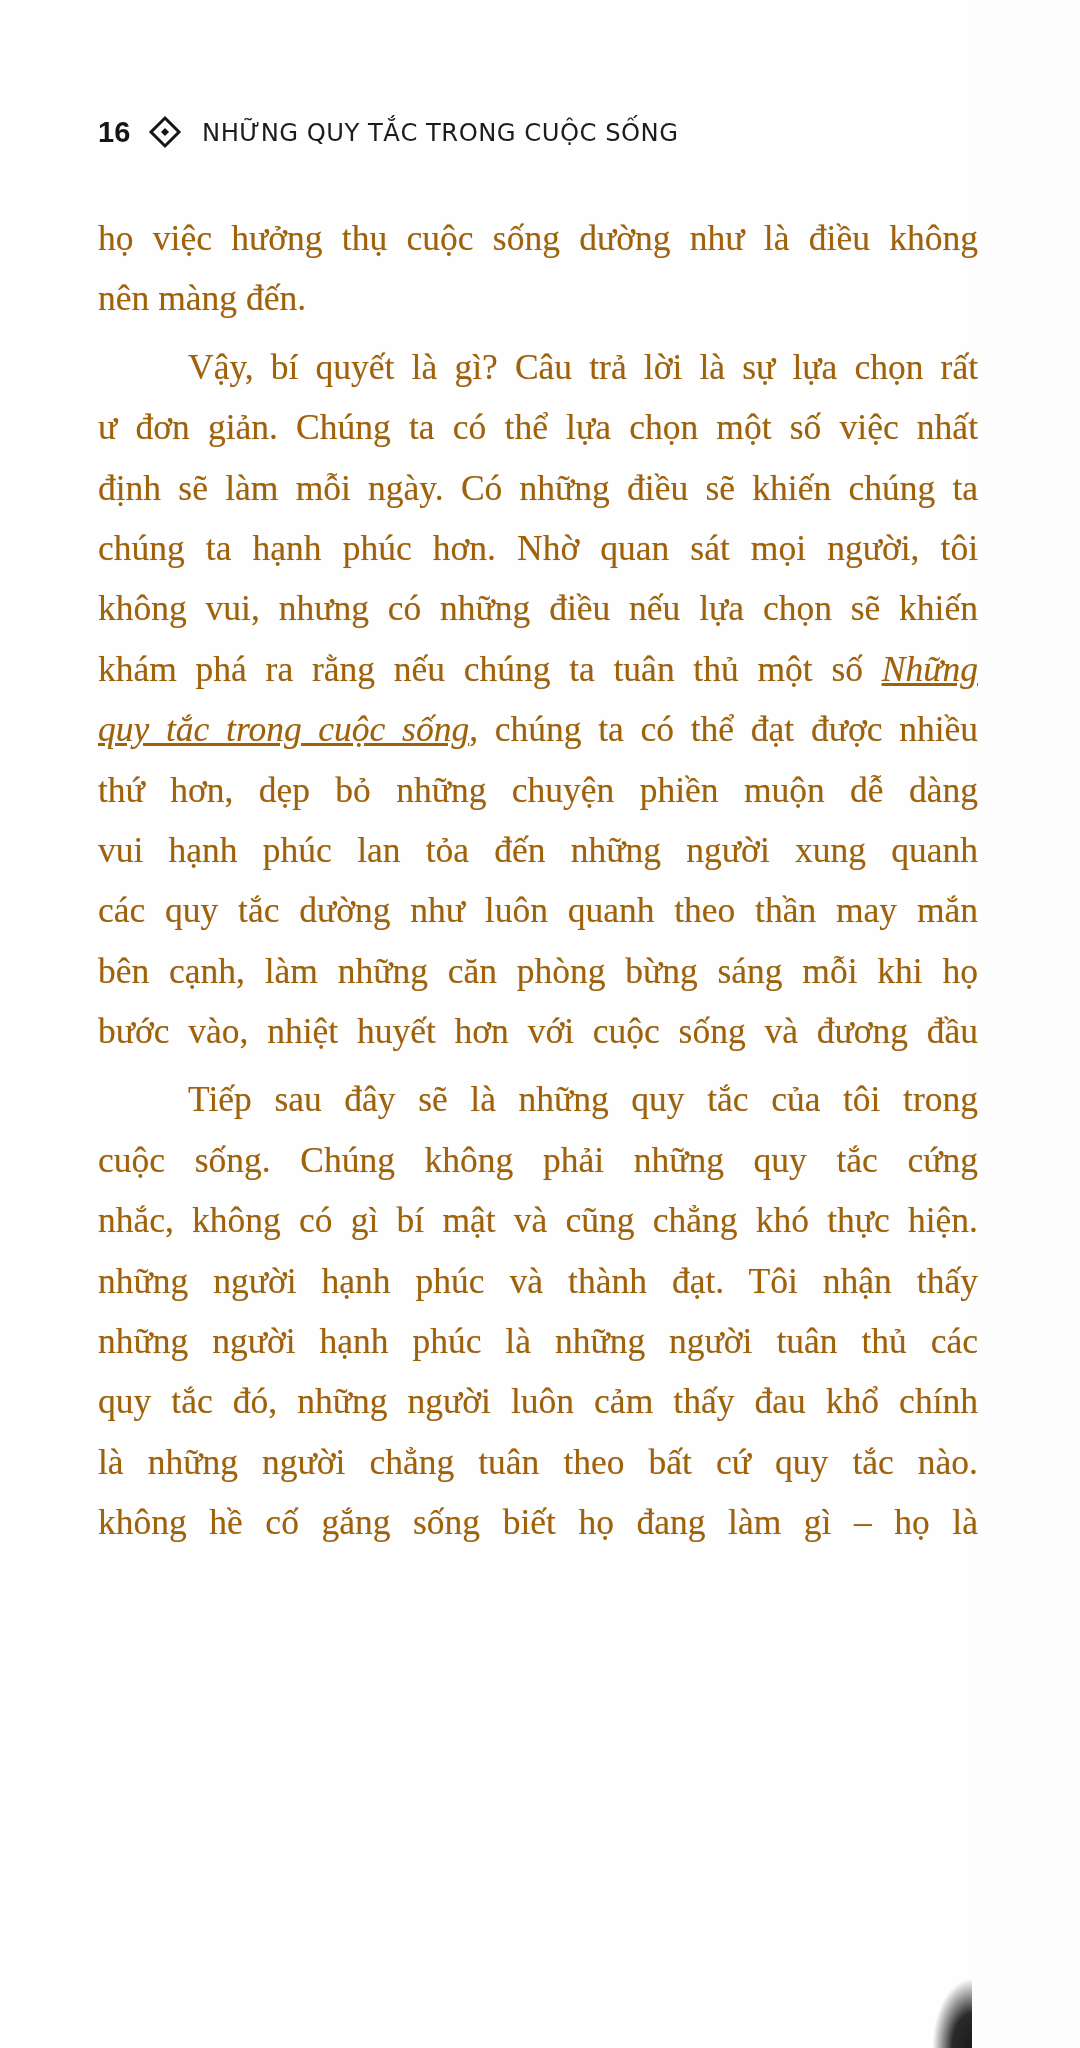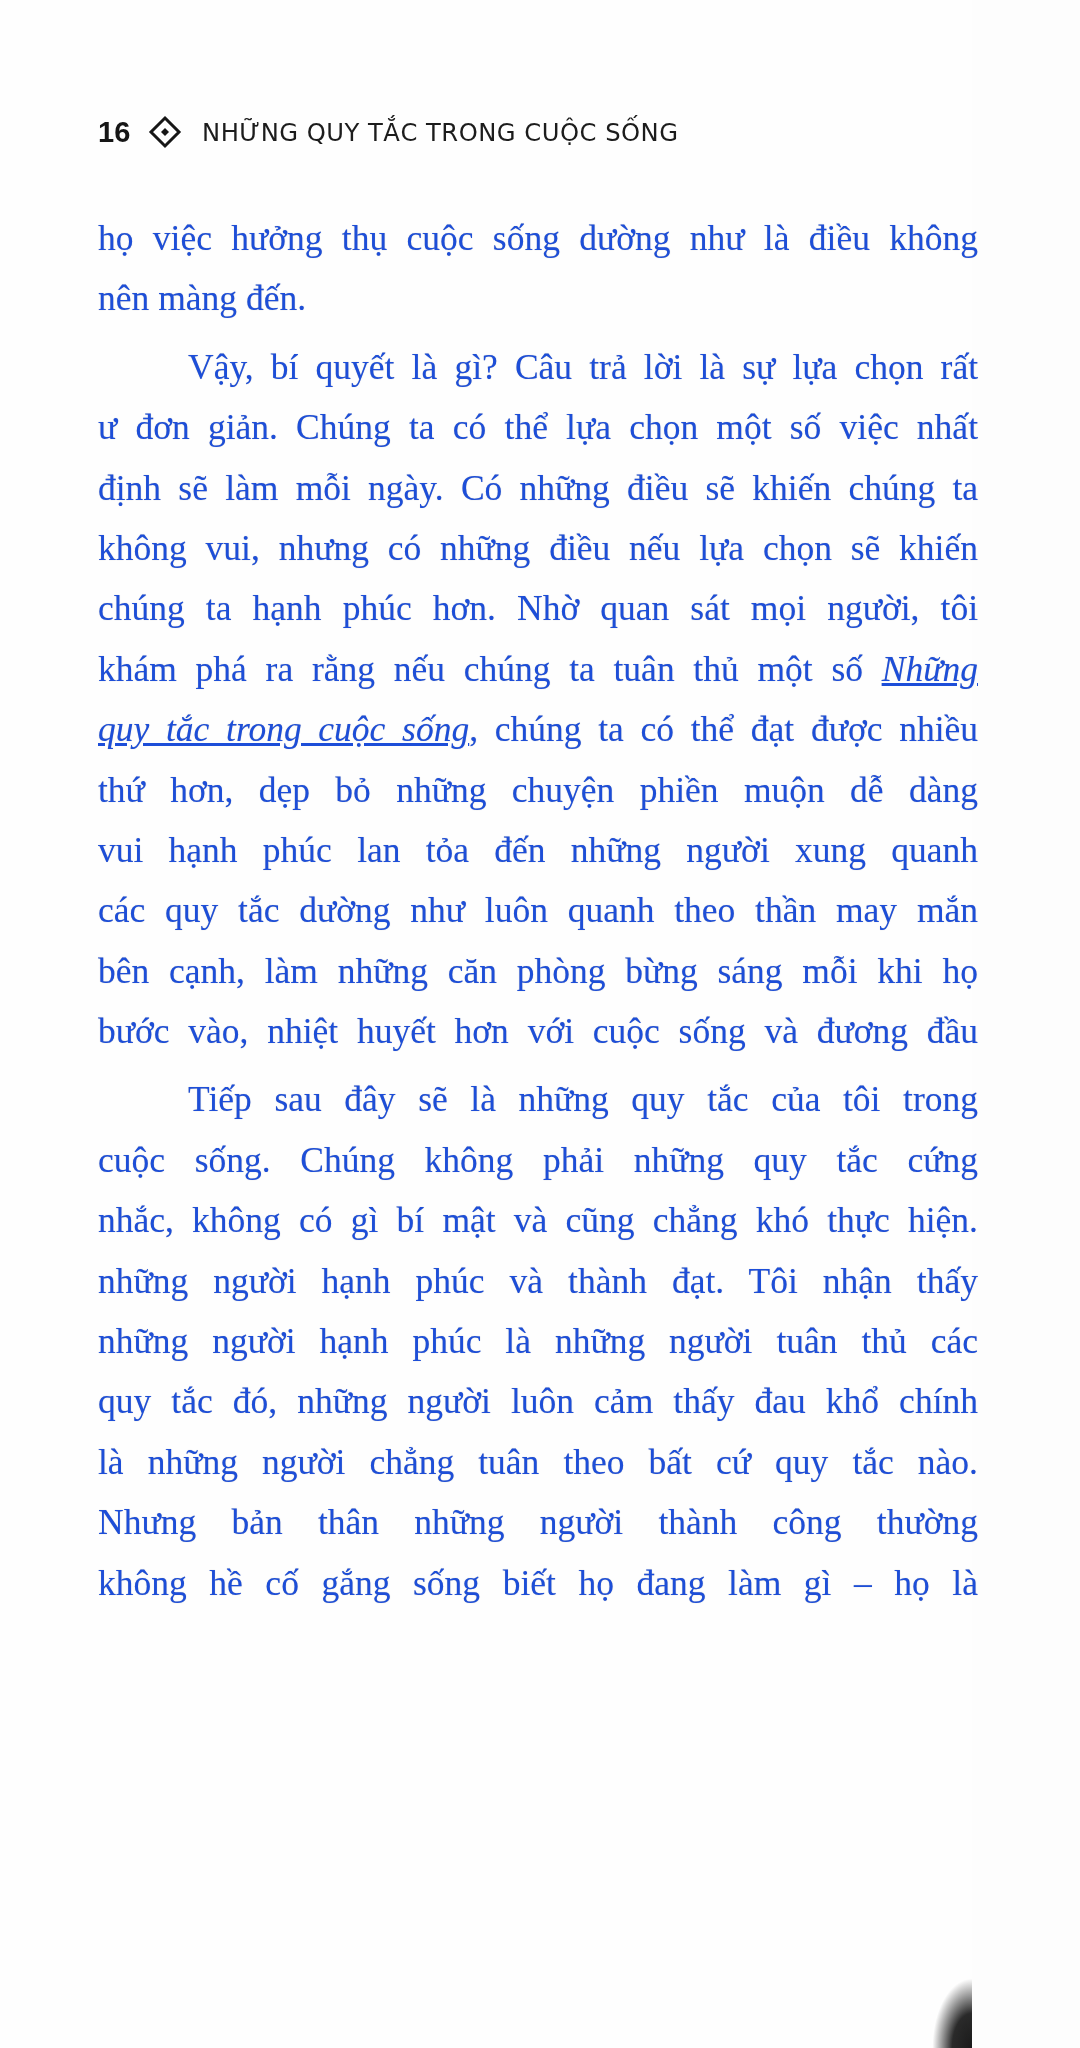--- a/index.html
+++ b/index.html
@@ -53,21 +53,21 @@
       transform-origin: left center;
     }
     .body-text {
       position: absolute;
       left: 98px;
       top: 208px;
       width: 880px;
       font-family: "Liberation Serif", "DejaVu Serif", serif;
       font-size: 35.5px;
       line-height: 60.4px;
-      color: #1d4ed8;
+      color: #a16207;
       text-align: justify;
       text-shadow: 0 0 1px rgba(0,0,0,0.25);
     }
     .line {
       display: block;
       white-space: nowrap;
       text-align: justify;
       text-align-last: justify;
       height: 60.4px;
     }
@@ -114,40 +114,39 @@
     <div>
       <span class="line">họ việc hưởng thụ cuộc sống dường như là điều không</span>
       <span class="line last">nên màng đến.</span>
     </div>
     <div class="para-gap"></div>
 
     <div>
       <span class="line indent">Vậy, bí quyết là gì? Câu trả lời là sự lựa chọn rất</span>
       <span class="line">ư đơn giản. Chúng ta có thể lựa chọn một số việc nhất</span>
       <span class="line">định sẽ làm mỗi ngày. Có những điều sẽ khiến chúng ta</span>
+      <span class="line">chúng ta hạnh phúc hơn. Nhờ quan sát mọi người, tôi</span>
       <span class="line">không vui, nhưng có những điều nếu lựa chọn sẽ khiến</span>
-      <span class="line">chúng ta hạnh phúc hơn. Nhờ quan sát mọi người, tôi</span>
       <span class="line"><span>khám phá ra rằng nếu chúng ta tuân thủ một số</span> <i>Những</i></span>
       <span class="line"><i>quy tắc trong cuộc sống</i><span>, chúng ta có thể đạt được nhiều</span></span>
       <span class="line">thứ hơn, dẹp bỏ những chuyện phiền muộn dễ dàng</span>
       <span class="line">vui hạnh phúc lan tỏa đến những người xung quanh</span>
       <span class="line">các quy tắc dường như luôn quanh theo thần may mắn</span>
       <span class="line">bên cạnh, làm những căn phòng bừng sáng mỗi khi họ</span>
       <span class="line">bước vào, nhiệt huyết hơn với cuộc sống và đương đầu</span>
     </div>
     <div class="para-gap"></div>
 
     <div>
       <span class="line indent">Tiếp sau đây sẽ là những quy tắc của tôi trong</span>
       <span class="line">cuộc sống. Chúng không phải những quy tắc cứng</span>
       <span class="line">nhắc, không có gì bí mật và cũng chẳng khó thực hiện.</span>
       <span class="line">những người hạnh phúc và thành đạt. Tôi nhận thấy</span>
       <span class="line">những người hạnh phúc là những người tuân thủ các</span>
       <span class="line">quy tắc đó, những người luôn cảm thấy đau khổ chính</span>
       <span class="line">là những người chẳng tuân theo bất cứ quy tắc nào.</span>
-      <span class="line">Nhưng bản thân những người thành công thường</span>
       <span class="line">không hề cố gắng sống biết họ đang làm gì – họ là</span>
     </div>
 
   </div>
 
   <div class="corner-shadow"></div>
 </div>
 
 </body></html>

